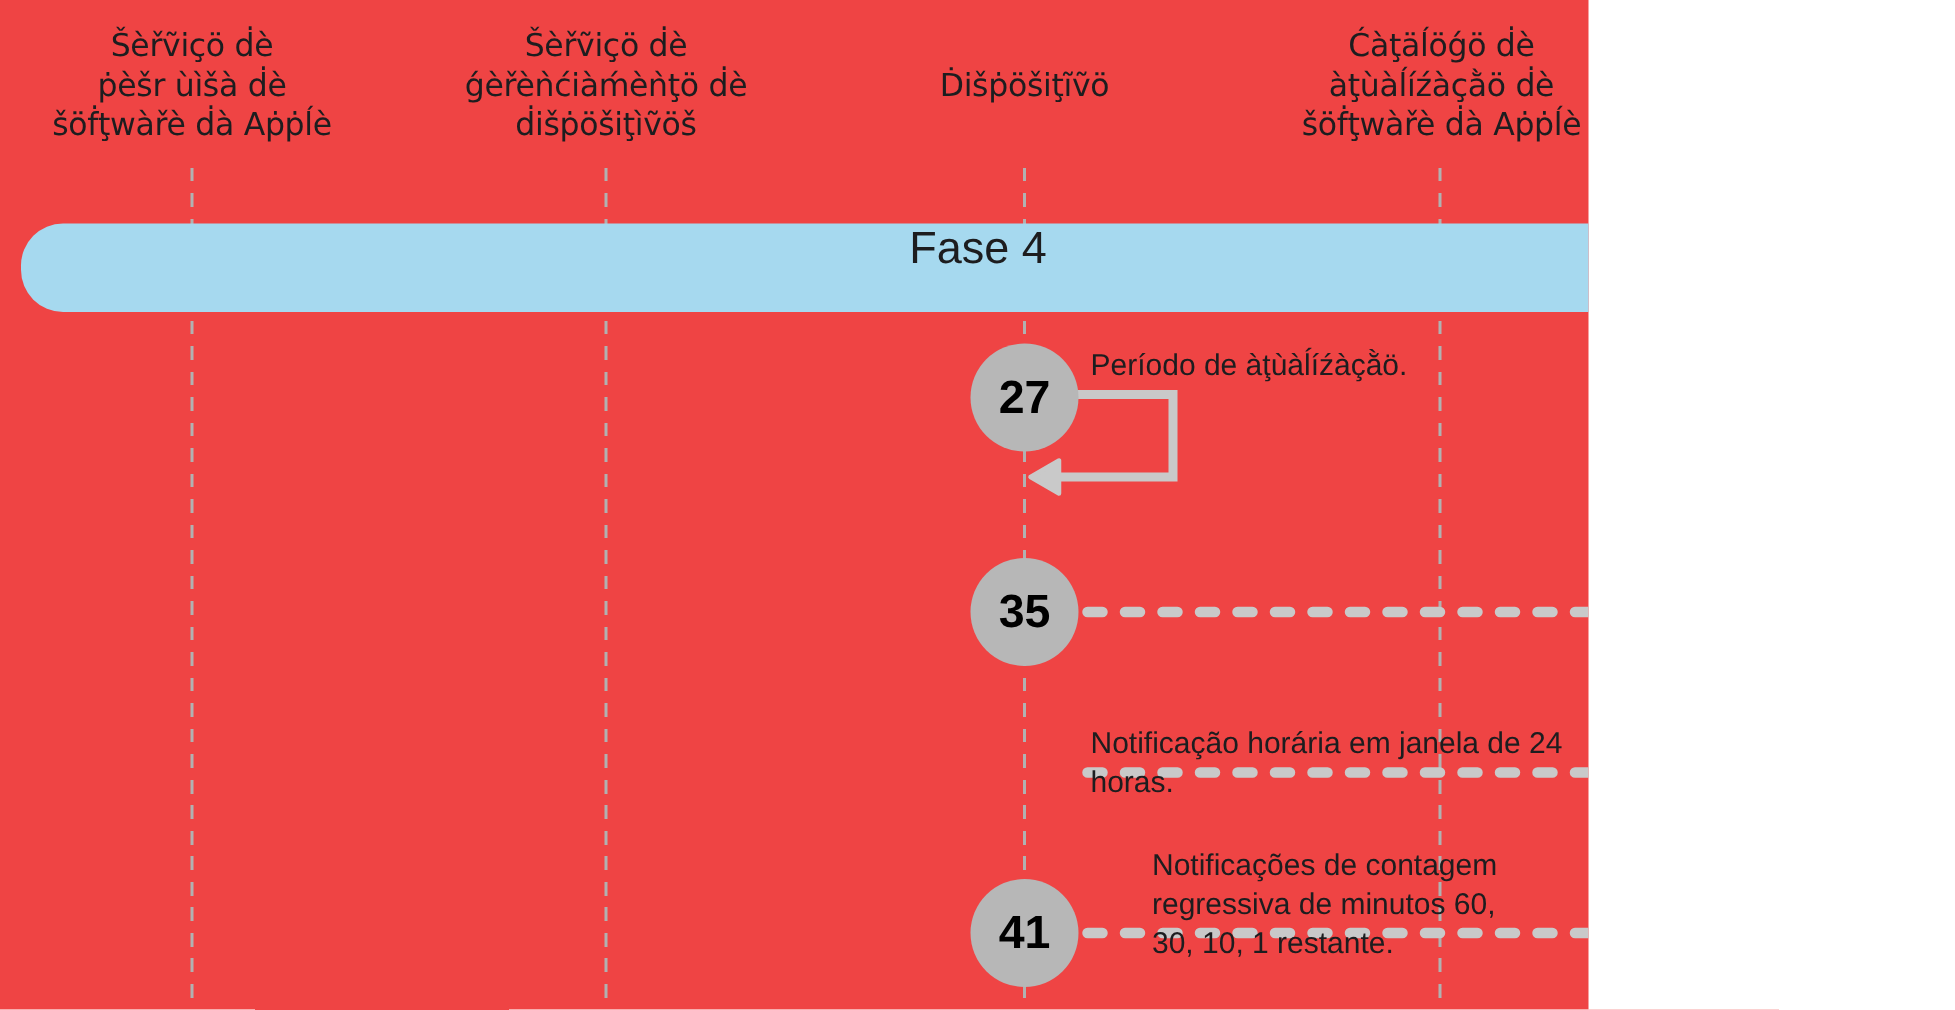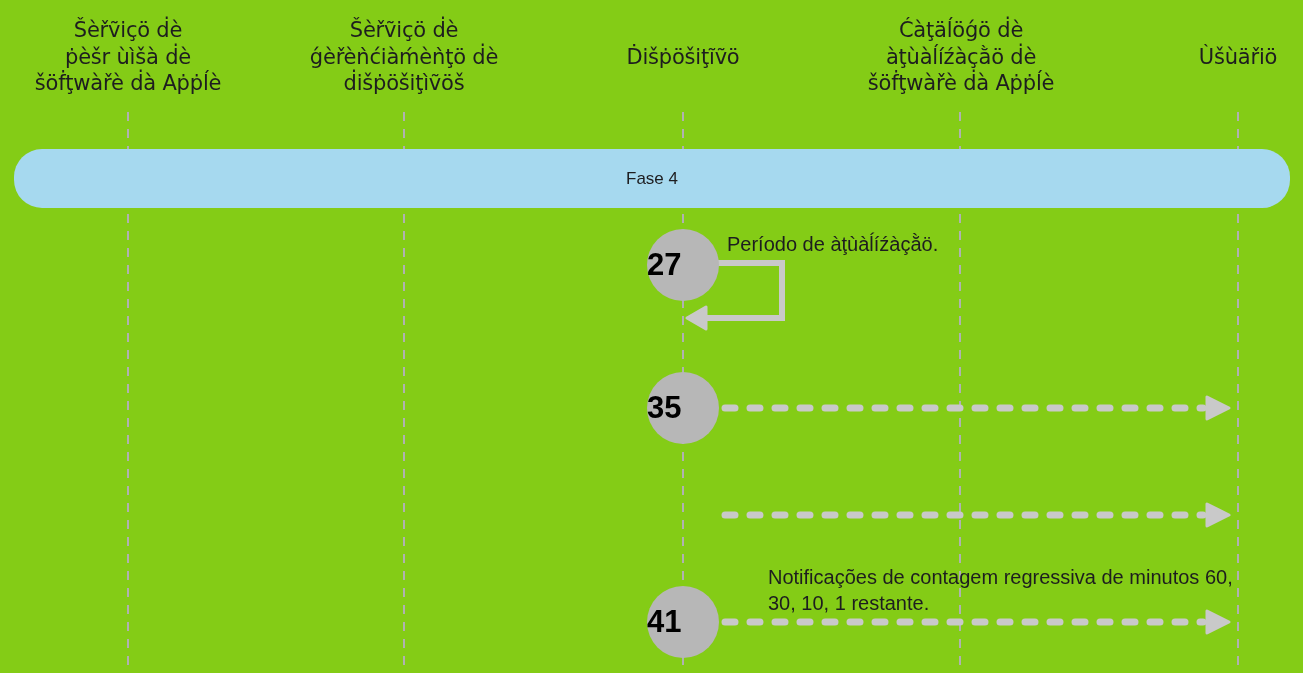--- a/index.html
+++ b/index.html
@@ -1,20 +1,20 @@
 <!DOCTYPE html>
 <html><head>
 <meta charset="utf-8">
 <style>
   html, body { margin: 0; padding: 0; background: #ffffff; }
   .canvas {
     position: relative;
-    width: 1303px;
+    width: 1059px;
     height: 673px;
-    background: #84cc16;
+    background: #ef4444;
     overflow: hidden;
     font-family: "Liberation Sans", "DejaVu Sans", sans-serif;
     color: #1d1d1f;
   }
   .lifeline {
     position: absolute;
     top: 112px;
     bottom: 7px;
     width: 2px;
     background: repeating-linear-gradient(to bottom, #b1b1b1 0 9px, transparent 9px 17px);
@@ -36,38 +36,38 @@
   }
   .phase-bar {
     position: absolute;
     left: 14px;
     top: 149px;
     width: 1276px;
     height: 59px;
     background: #a6d9ef;
     border-radius: 28px;
     display: flex;
-    align-items: center;
+    align-items: flex-start;
     justify-content: center;
-    font-size: 17px;
+    font-size: 30px;
   }
   .arrow-layer {
     position: absolute;
     left: 0; top: 0;
     pointer-events: none;
   }
   .step-circle {
     position: absolute;
     width: 72px;
     height: 72px;
     border-radius: 50%;
     background: #b7b7b7;
     display: flex;
     align-items: center;
-    justify-content: flex-start;
+    justify-content: center;
     font-size: 31px;
     font-weight: 600;
     color: #000000;
   }
   .step-label {
     position: absolute;
     font-size: 20px;
     line-height: 1.3;
     white-space: pre-line;
     max-width: 575px;
@@ -127,16 +127,17 @@
     <span>27</span>
   </div>
   <div class="step-circle" style="left:647px; top:372px">
     <span>35</span>
   </div>
   <div class="step-circle" style="left:647px; top:586px">
     <span>41</span>
   </div>
 
   <div class="step-label" style="left:727px; top:231px">Período de àţùàĺíźàçằö.</div>
+  <div class="step-label" style="left:727px; top:483px">Notificação horária em janela de 24 horas.</div>
   <div class="step-label" style="left:768px; top:564px">Notificações de contagem regressiva de minutos 60,
 30, 10, 1 restante.</div>
 
 </div>
 
 </body></html>

